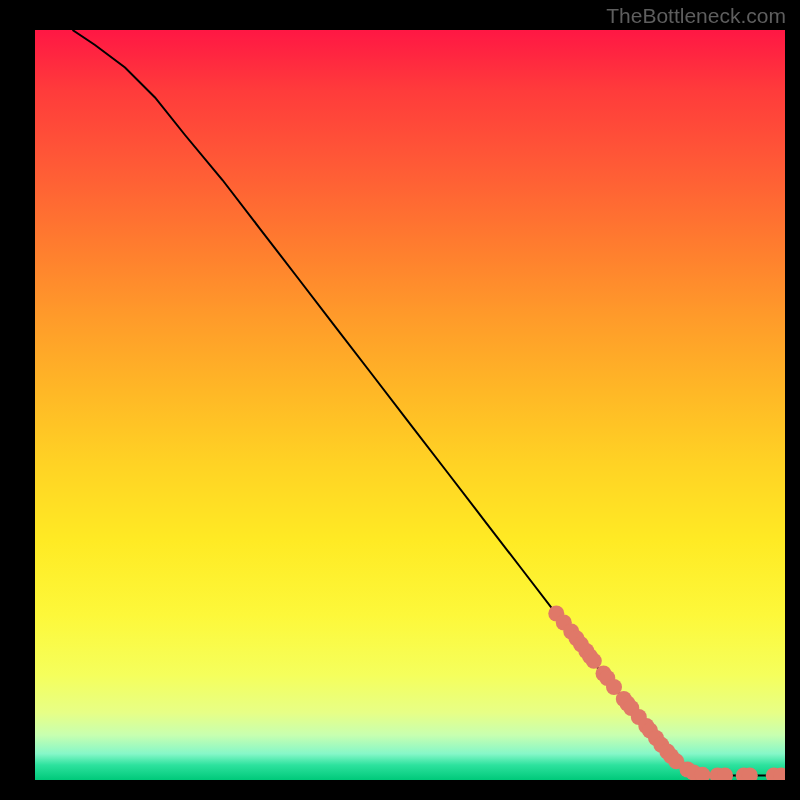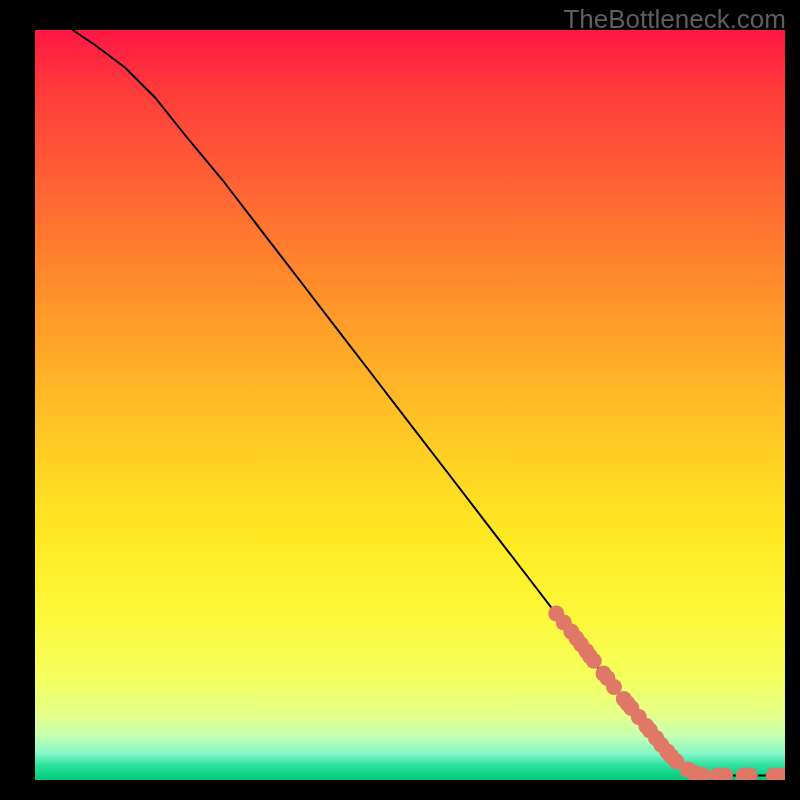--- a/index.html
+++ b/index.html
@@ -9,21 +9,21 @@
     background: #000;
     position: relative;
     font-family: Arial, sans-serif;
     overflow: hidden;
   }
   .watermark {
     position: absolute;
     top: 4px;
     right: 14px;
     color: #5e5e5e;
-    font-size: 26px;
+    font-size: 21px;
     font-weight: 400;
     z-index: 10;
     letter-spacing: 0px;
     text-align: center;
   }
   .plot-area {
     position: absolute;
     left: 35px;
     top: 30px;
     width: 750px;

